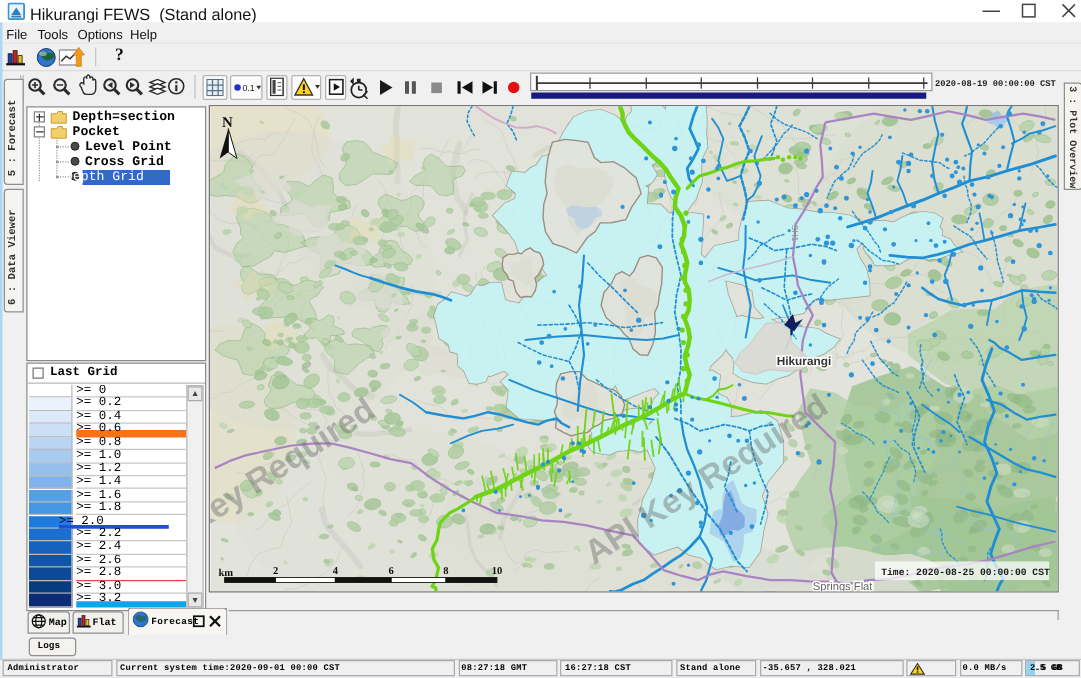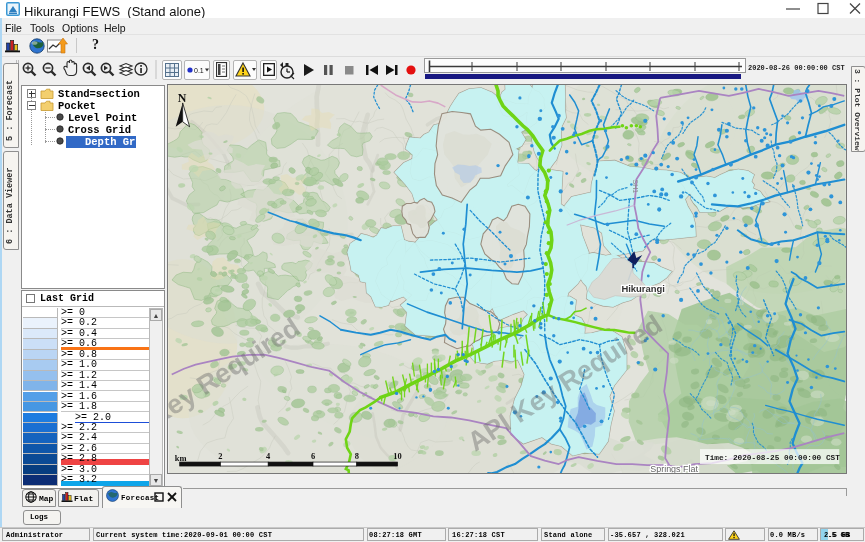--- a/index.html
+++ b/index.html
@@ -150,21 +150,21 @@
 <line x1="5.5" y1="2.5" x2="5.5" y2="14" stroke="#3a3a3a" stroke-width="1.6"></line>
 <line x1="48" y1="4" x2="48" y2="13" stroke="#3a3a3a" stroke-width="1"></line>
 <line x1="93" y1="4" x2="93" y2="13" stroke="#3a3a3a" stroke-width="1"></line>
 <line x1="137" y1="4" x2="137" y2="13" stroke="#3a3a3a" stroke-width="1"></line>
 <line x1="182" y1="4" x2="182" y2="13" stroke="#3a3a3a" stroke-width="1"></line>
 <line x1="226" y1="4" x2="226" y2="13" stroke="#3a3a3a" stroke-width="1"></line>
 <line x1="271" y1="4" x2="271" y2="13" stroke="#3a3a3a" stroke-width="1"></line>
 <line x1="315" y1="4" x2="315" y2="13" stroke="#3a3a3a" stroke-width="1"></line>
 </svg>
 <div class="abs" style="left:425px;top:74px;width:316px;height:5px;background:#191982"></div>
-<div class="abs mono" style="left:748px;top:64px;font-size:7px;font-weight:bold;color:#222;letter-spacing:0">2020-08-26 00:00:00 CST</div>
+<div class="abs mono" style="left:748px;top:64px;font-size:7px;font-weight:bold;color:#222;letter-spacing:0">2020-08-19 00:00:00 CST</div>
 
 <div class="abs" style="left:0;top:18px;width:2px;height:524px;background:#aed7f4"></div>
 <div class="vtab" style="left:3px;top:63px;width:16px;height:85px;border-radius:3px 0 0 3px"></div>
 <div class="abs vtxt" style="left:5px;top:141px;transform:rotate(-90deg);transform-origin:0 0">5 : Forecast</div>
 <div class="vtab" style="left:3px;top:151px;width:16px;height:99px;border-radius:3px 0 0 3px"></div>
 <div class="abs vtxt" style="left:5px;top:244px;transform:rotate(-90deg);transform-origin:0 0">6 : Data Viewer</div>
 
 <div class="vtab" style="left:851px;top:66px;width:15px;height:86px;border-radius:0 3px 3px 0"></div>
 <div class="abs vtxt" style="left:862px;top:69px;transform:rotate(90deg);transform-origin:0 0;font-size:8px">3 : Plot Overview</div>
 
@@ -173,76 +173,76 @@
 <div class="abs" style="left:45px;top:105px;width:1px;height:38px;border-left:1px dotted #9a9a9a"></div>
 <div class="abs" style="left:45px;top:117px;width:10px;height:1px;border-top:1px dotted #9a9a9a"></div>
 <div class="abs" style="left:45px;top:129px;width:10px;height:1px;border-top:1px dotted #9a9a9a"></div>
 <div class="abs" style="left:45px;top:141px;width:10px;height:1px;border-top:1px dotted #9a9a9a"></div>
 <div class="abs" style="left:27px;top:89px;width:9px;height:9px;background:#fff;border:1px solid #848484"></div>
 <div class="abs" style="left:28.5px;top:92.6px;width:6px;height:1.5px;background:#333"></div>
 <div class="abs" style="left:30.6px;top:90.5px;width:1.5px;height:6px;background:#333"></div>
 <svg class="abs" style="left:40px;top:88px" width="15" height="12">
     <path d="M1,3 L5,3 L6.5,1.2 L10,1.2 L10,3 L13,3 L13,10.5 L1,10.5 Z" fill="#f3cf6e" stroke="#c89b30" stroke-width="0.8"></path>
   </svg>
-<div class="abs mono" style="left:58px;top:88px;font-size:10.5px;font-weight:bold;color:#000">Stand=section</div>
+<div class="abs mono" style="left:58px;top:88px;font-size:10.5px;font-weight:bold;color:#000">Depth=section</div>
 <div class="abs" style="left:27px;top:101px;width:9px;height:9px;background:#fff;border:1px solid #848484"></div>
 <div class="abs" style="left:28.5px;top:104.6px;width:6px;height:1.5px;background:#333"></div>
 <svg class="abs" style="left:40px;top:100px" width="15" height="12">
     <path d="M1,3 L5,3 L6.5,1.2 L10,1.2 L10,3 L13,3 L13,10.5 L1,10.5 Z" fill="#f3cf6e" stroke="#c89b30" stroke-width="0.8"></path>
   </svg>
 <div class="abs mono" style="left:58px;top:100px;font-size:10.5px;font-weight:bold;color:#000">Pocket</div>
 <svg class="abs" style="left:56px;top:113px" width="8" height="8">
     <circle cx="4" cy="4" r="3.2" fill="#4a4a4a" stroke="#222" stroke-width="0.8"></circle>
   </svg>
 <div class="abs mono" style="left:68px;top:112px;font-size:10.5px;font-weight:bold;color:#000">Level Point</div>
 <svg class="abs" style="left:56px;top:125px" width="8" height="8">
     <circle cx="4" cy="4" r="3.2" fill="#4a4a4a" stroke="#222" stroke-width="0.8"></circle>
   </svg>
 <div class="abs mono" style="left:68px;top:124px;font-size:10.5px;font-weight:bold;color:#000">Cross Grid</div>
 <svg class="abs" style="left:56px;top:137px" width="8" height="8">
     <circle cx="4" cy="4" r="3.2" fill="#4a4a4a" stroke="#222" stroke-width="0.8"></circle>
   </svg>
 <div class="abs" style="left:66px;top:135.5px;width:70px;height:12px;background:#3169c6"></div>
-<div class="abs mono" style="left:85px;top:136px;font-size:10.5px;font-weight:bold;color:#fff">Depth Grid</div>
+<div class="abs mono" style="left:52px;top:136px;font-size:10.5px;font-weight:normal;color:#fff">Depth Grid</div>
 
 <div class="abs" style="left:21px;top:290px;width:144px;height:199px;background:#ffffff;border:1px solid #8a8a8a"></div>
 <div class="abs" style="left:26px;top:294px;width:9px;height:9px;background:#fff;border:1px solid #777"></div>
 <div class="abs mono" style="left:40px;top:293px;font-size:10px;font-weight:bold;color:#000">Last Grid</div>
 <div class="abs" style="left:22px;top:306px;width:142px;height:1px;background:#b9b9b9"></div>
 <div class="abs" style="left:23px;top:308px;width:126px;height:179px;overflow:hidden">
     <div style="position:absolute;left:0;top:0.0px;width:35px;height:10.4px;background:#ffffff;border-bottom:1px solid #b9b9b9;border-right:1px solid #b9b9b9"></div>
     <div style="position:absolute;left:38px;top:0.0px;width:88px;height:10.4px;border-bottom:1px solid #c6c6c6;font:10px 'Liberation Mono',monospace;color:#000;line-height:10px">&gt;= 0</div>
     <div style="position:absolute;left:0;top:10.4px;width:35px;height:10.4px;background:#eaf2fc;border-bottom:1px solid #b9b9b9;border-right:1px solid #b9b9b9"></div>
     <div style="position:absolute;left:38px;top:10.4px;width:88px;height:10.4px;border-bottom:1px solid #c6c6c6;font:10px 'Liberation Mono',monospace;color:#000;line-height:10px">&gt;= 0.2</div>
     <div style="position:absolute;left:0;top:20.9px;width:35px;height:10.4px;background:#dbe9fa;border-bottom:1px solid #b9b9b9;border-right:1px solid #b9b9b9"></div>
     <div style="position:absolute;left:38px;top:20.9px;width:88px;height:10.4px;border-bottom:1px solid #c6c6c6;font:10px 'Liberation Mono',monospace;color:#000;line-height:10px">&gt;= 0.4</div>
     <div style="position:absolute;left:0;top:31.3px;width:35px;height:10.4px;background:#cbdff7;border-bottom:1px solid #b9b9b9;border-right:1px solid #b9b9b9"></div>
-    <div style="position:absolute;left:38px;top:31.3px;width:88px;height:10.4px;border-bottom:3px solid #f97316;font:10px 'Liberation Mono',monospace;color:#000;line-height:10px">&gt;= 0.6</div>
+    <div style="position:absolute;left:38px;top:31.3px;width:88px;height:10.4px;border-bottom:6px solid #f97316;font:10px 'Liberation Mono',monospace;color:#000;line-height:10px">&gt;= 0.6</div>
     <div style="position:absolute;left:0;top:41.8px;width:35px;height:10.4px;background:#bad5f4;border-bottom:1px solid #b9b9b9;border-right:1px solid #b9b9b9"></div>
     <div style="position:absolute;left:38px;top:41.8px;width:88px;height:10.4px;border-bottom:1px solid #c6c6c6;font:10px 'Liberation Mono',monospace;color:#000;line-height:10px">&gt;= 0.8</div>
     <div style="position:absolute;left:0;top:52.2px;width:35px;height:10.4px;background:#a8cbf1;border-bottom:1px solid #b9b9b9;border-right:1px solid #b9b9b9"></div>
     <div style="position:absolute;left:38px;top:52.2px;width:88px;height:10.4px;border-bottom:1px solid #c6c6c6;font:10px 'Liberation Mono',monospace;color:#000;line-height:10px">&gt;= 1.0</div>
     <div style="position:absolute;left:0;top:62.7px;width:35px;height:10.4px;background:#95c0ee;border-bottom:1px solid #b9b9b9;border-right:1px solid #b9b9b9"></div>
     <div style="position:absolute;left:38px;top:62.7px;width:88px;height:10.4px;border-bottom:1px solid #c6c6c6;font:10px 'Liberation Mono',monospace;color:#000;line-height:10px">&gt;= 1.2</div>
     <div style="position:absolute;left:0;top:73.1px;width:35px;height:10.4px;background:#80b4ea;border-bottom:1px solid #b9b9b9;border-right:1px solid #b9b9b9"></div>
     <div style="position:absolute;left:38px;top:73.1px;width:88px;height:10.4px;border-bottom:1px solid #c6c6c6;font:10px 'Liberation Mono',monospace;color:#000;line-height:10px">&gt;= 1.4</div>
     <div style="position:absolute;left:0;top:83.6px;width:35px;height:10.4px;background:#549fe8;border-bottom:1px solid #b9b9b9;border-right:1px solid #b9b9b9"></div>
     <div style="position:absolute;left:38px;top:83.6px;width:88px;height:10.4px;border-bottom:1px solid #c6c6c6;font:10px 'Liberation Mono',monospace;color:#000;line-height:10px">&gt;= 1.6</div>
     <div style="position:absolute;left:0;top:94.0px;width:35px;height:10.4px;background:#4697e3;border-bottom:1px solid #b9b9b9;border-right:1px solid #b9b9b9"></div>
     <div style="position:absolute;left:38px;top:94.0px;width:88px;height:10.4px;border-bottom:1px solid #c6c6c6;font:10px 'Liberation Mono',monospace;color:#000;line-height:10px">&gt;= 1.8</div>
     <div style="position:absolute;left:0;top:104.5px;width:35px;height:10.4px;background:#1e7ce0;border-bottom:1px solid #b9b9b9;border-right:1px solid #b9b9b9"></div>
-    <div style="position:absolute;left:52px;top:104.5px;width:88px;height:10.4px;border-bottom:1px solid #1d4ed8;font:10px 'Liberation Mono',monospace;color:#000;line-height:10px">&gt;= 2.0</div>
+    <div style="position:absolute;left:24px;top:104.5px;width:88px;height:10.4px;border-bottom:3px solid #1d4ed8;font:10px 'Liberation Mono',monospace;color:#000;line-height:10px">&gt;= 2.0</div>
     <div style="position:absolute;left:0;top:114.9px;width:35px;height:10.4px;background:#1a6fd2;border-bottom:1px solid #b9b9b9;border-right:1px solid #b9b9b9"></div>
     <div style="position:absolute;left:38px;top:114.9px;width:88px;height:10.4px;border-bottom:1px solid #c6c6c6;font:10px 'Liberation Mono',monospace;color:#000;line-height:10px">&gt;= 2.2</div>
     <div style="position:absolute;left:0;top:125.4px;width:35px;height:10.4px;background:#1563be;border-bottom:1px solid #b9b9b9;border-right:1px solid #b9b9b9"></div>
     <div style="position:absolute;left:38px;top:125.4px;width:88px;height:10.4px;border-bottom:1px solid #c6c6c6;font:10px 'Liberation Mono',monospace;color:#000;line-height:10px">&gt;= 2.4</div>
     <div style="position:absolute;left:0;top:135.8px;width:35px;height:10.4px;background:#0f56a9;border-bottom:1px solid #b9b9b9;border-right:1px solid #b9b9b9"></div>
     <div style="position:absolute;left:38px;top:135.8px;width:88px;height:10.4px;border-bottom:1px solid #c6c6c6;font:10px 'Liberation Mono',monospace;color:#000;line-height:10px">&gt;= 2.6</div>
     <div style="position:absolute;left:0;top:146.3px;width:35px;height:10.4px;background:#0b4a95;border-bottom:1px solid #b9b9b9;border-right:1px solid #b9b9b9"></div>
-    <div style="position:absolute;left:38px;top:146.3px;width:88px;height:10.4px;border-bottom:6px solid #ef4444;font:10px 'Liberation Mono',monospace;color:#000;line-height:10px">&gt;= 2.8</div>
+    <div style="position:absolute;left:38px;top:146.3px;width:88px;height:10.4px;border-bottom:1px solid #ef4444;font:10px 'Liberation Mono',monospace;color:#000;line-height:10px">&gt;= 2.8</div>
     <div style="position:absolute;left:0;top:156.8px;width:35px;height:10.4px;background:#073d80;border-bottom:1px solid #b9b9b9;border-right:1px solid #b9b9b9"></div>
     <div style="position:absolute;left:38px;top:156.8px;width:88px;height:10.4px;border-bottom:1px solid #c6c6c6;font:10px 'Liberation Mono',monospace;color:#000;line-height:10px">&gt;= 3.0</div>
     <div style="position:absolute;left:0;top:167.2px;width:35px;height:10.4px;background:#0c2d75;border-bottom:1px solid #b9b9b9;border-right:1px solid #b9b9b9"></div>
     <div style="position:absolute;left:38px;top:167.2px;width:88px;height:10.4px;border-bottom:5px solid #0ea5e9;font:10px 'Liberation Mono',monospace;color:#000;line-height:10px">&gt;= 3.2</div>
   </div>
 <div class="abs" style="left:149px;top:308px;width:14px;height:179px;background:#f0f0f0;border:1px solid #b9b9b9"></div>
 <div class="abs" style="left:150px;top:309px;width:12px;height:12px;background:#e8e8e8;border:1px solid #aaa;font-size:7px;text-align:center;line-height:11px;color:#444">▲</div>
 <div class="abs" style="left:150px;top:474px;width:12px;height:12px;background:#e8e8e8;border:1px solid #aaa;font-size:7px;text-align:center;line-height:11px;color:#444">▼</div>
 
 <svg width="680" height="390" viewBox="0 0 680 390" style="position:absolute;left:167px;top:84px;border:1px solid #777;box-sizing:border-box">

